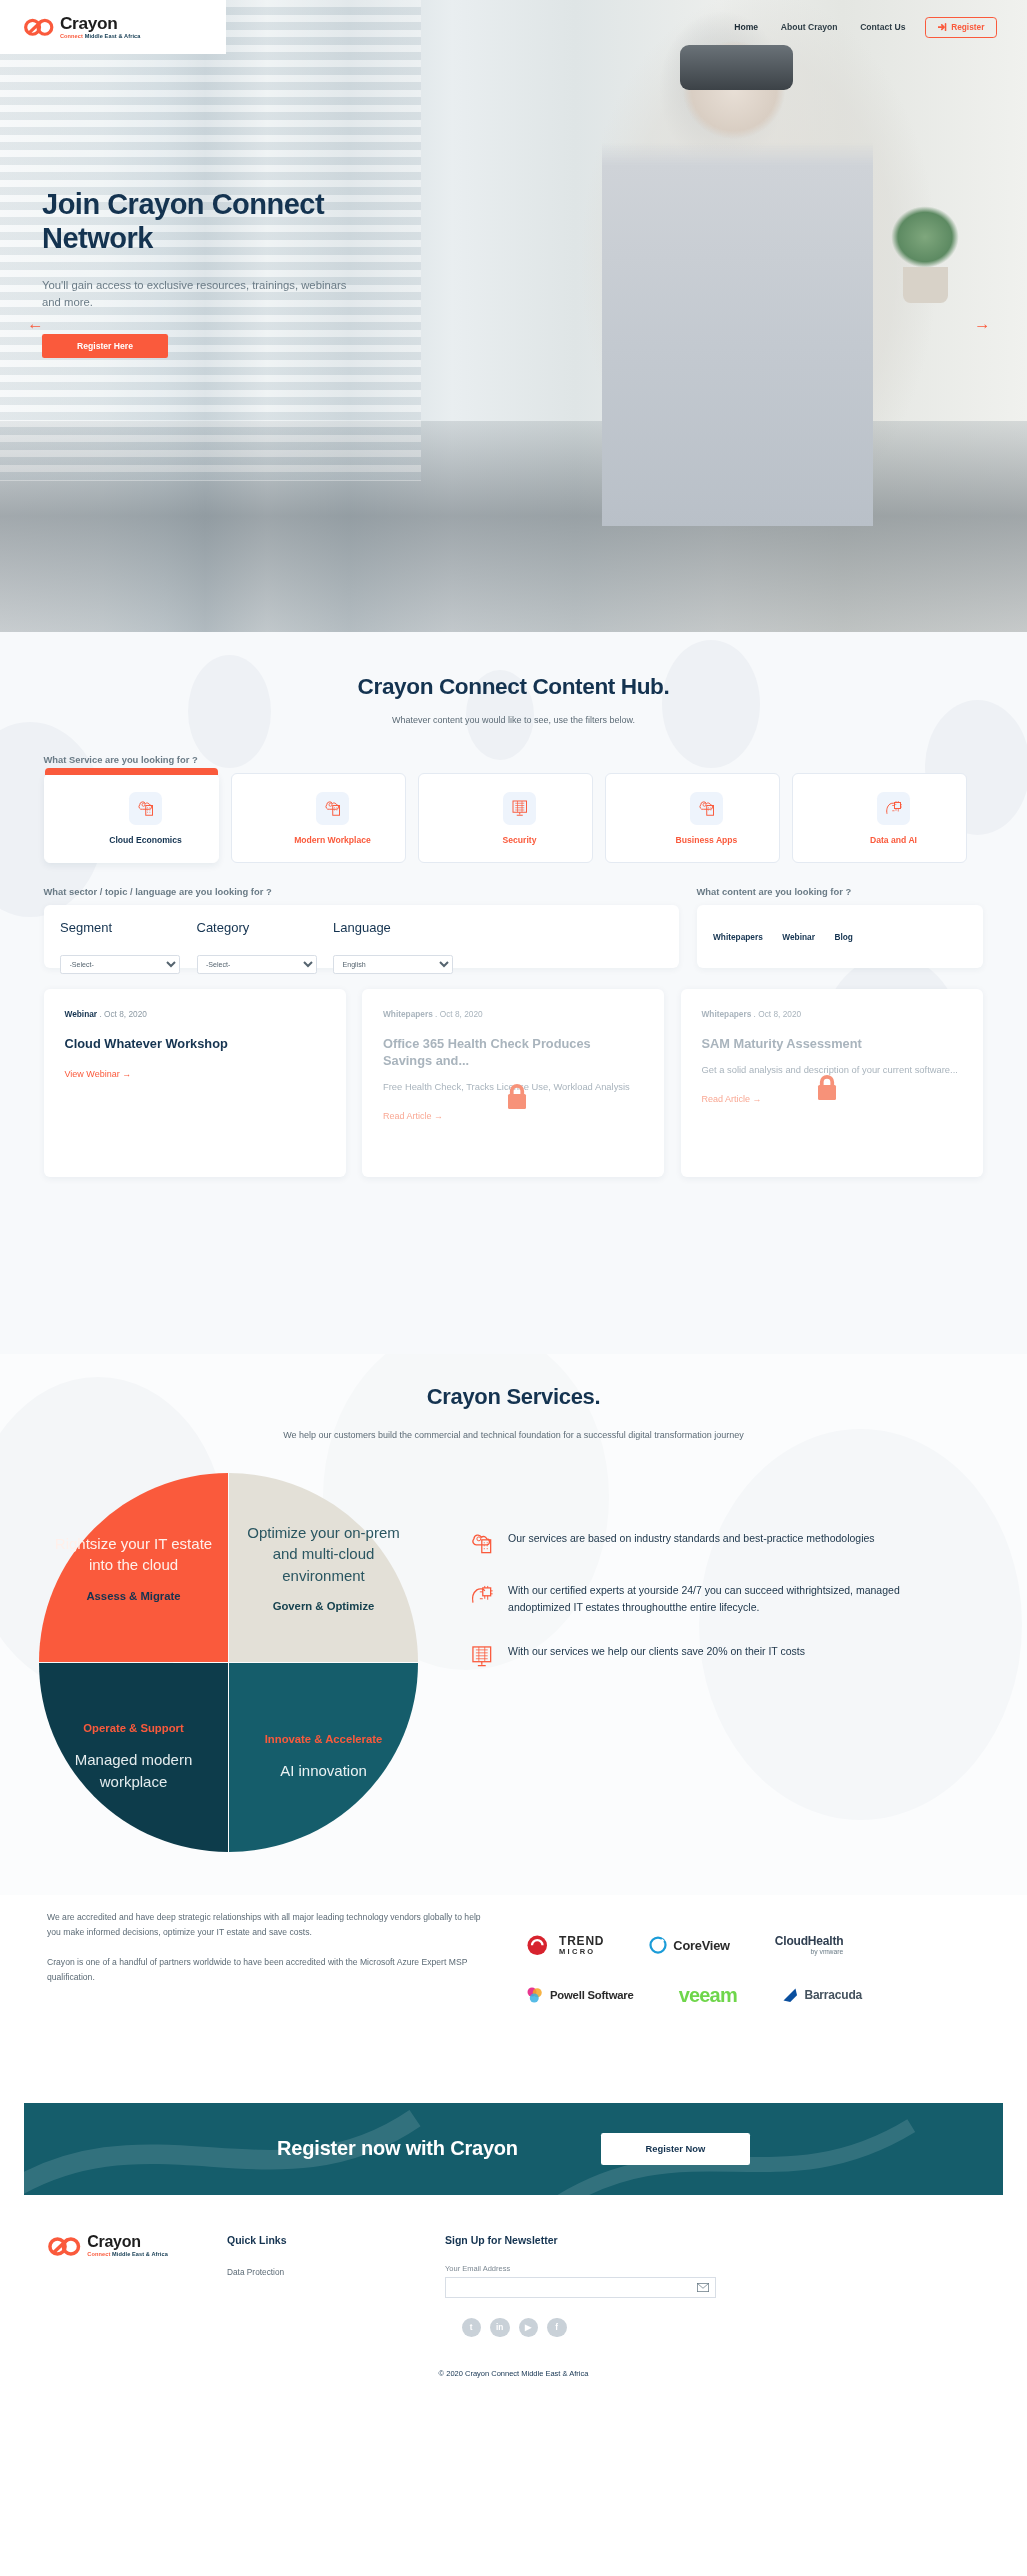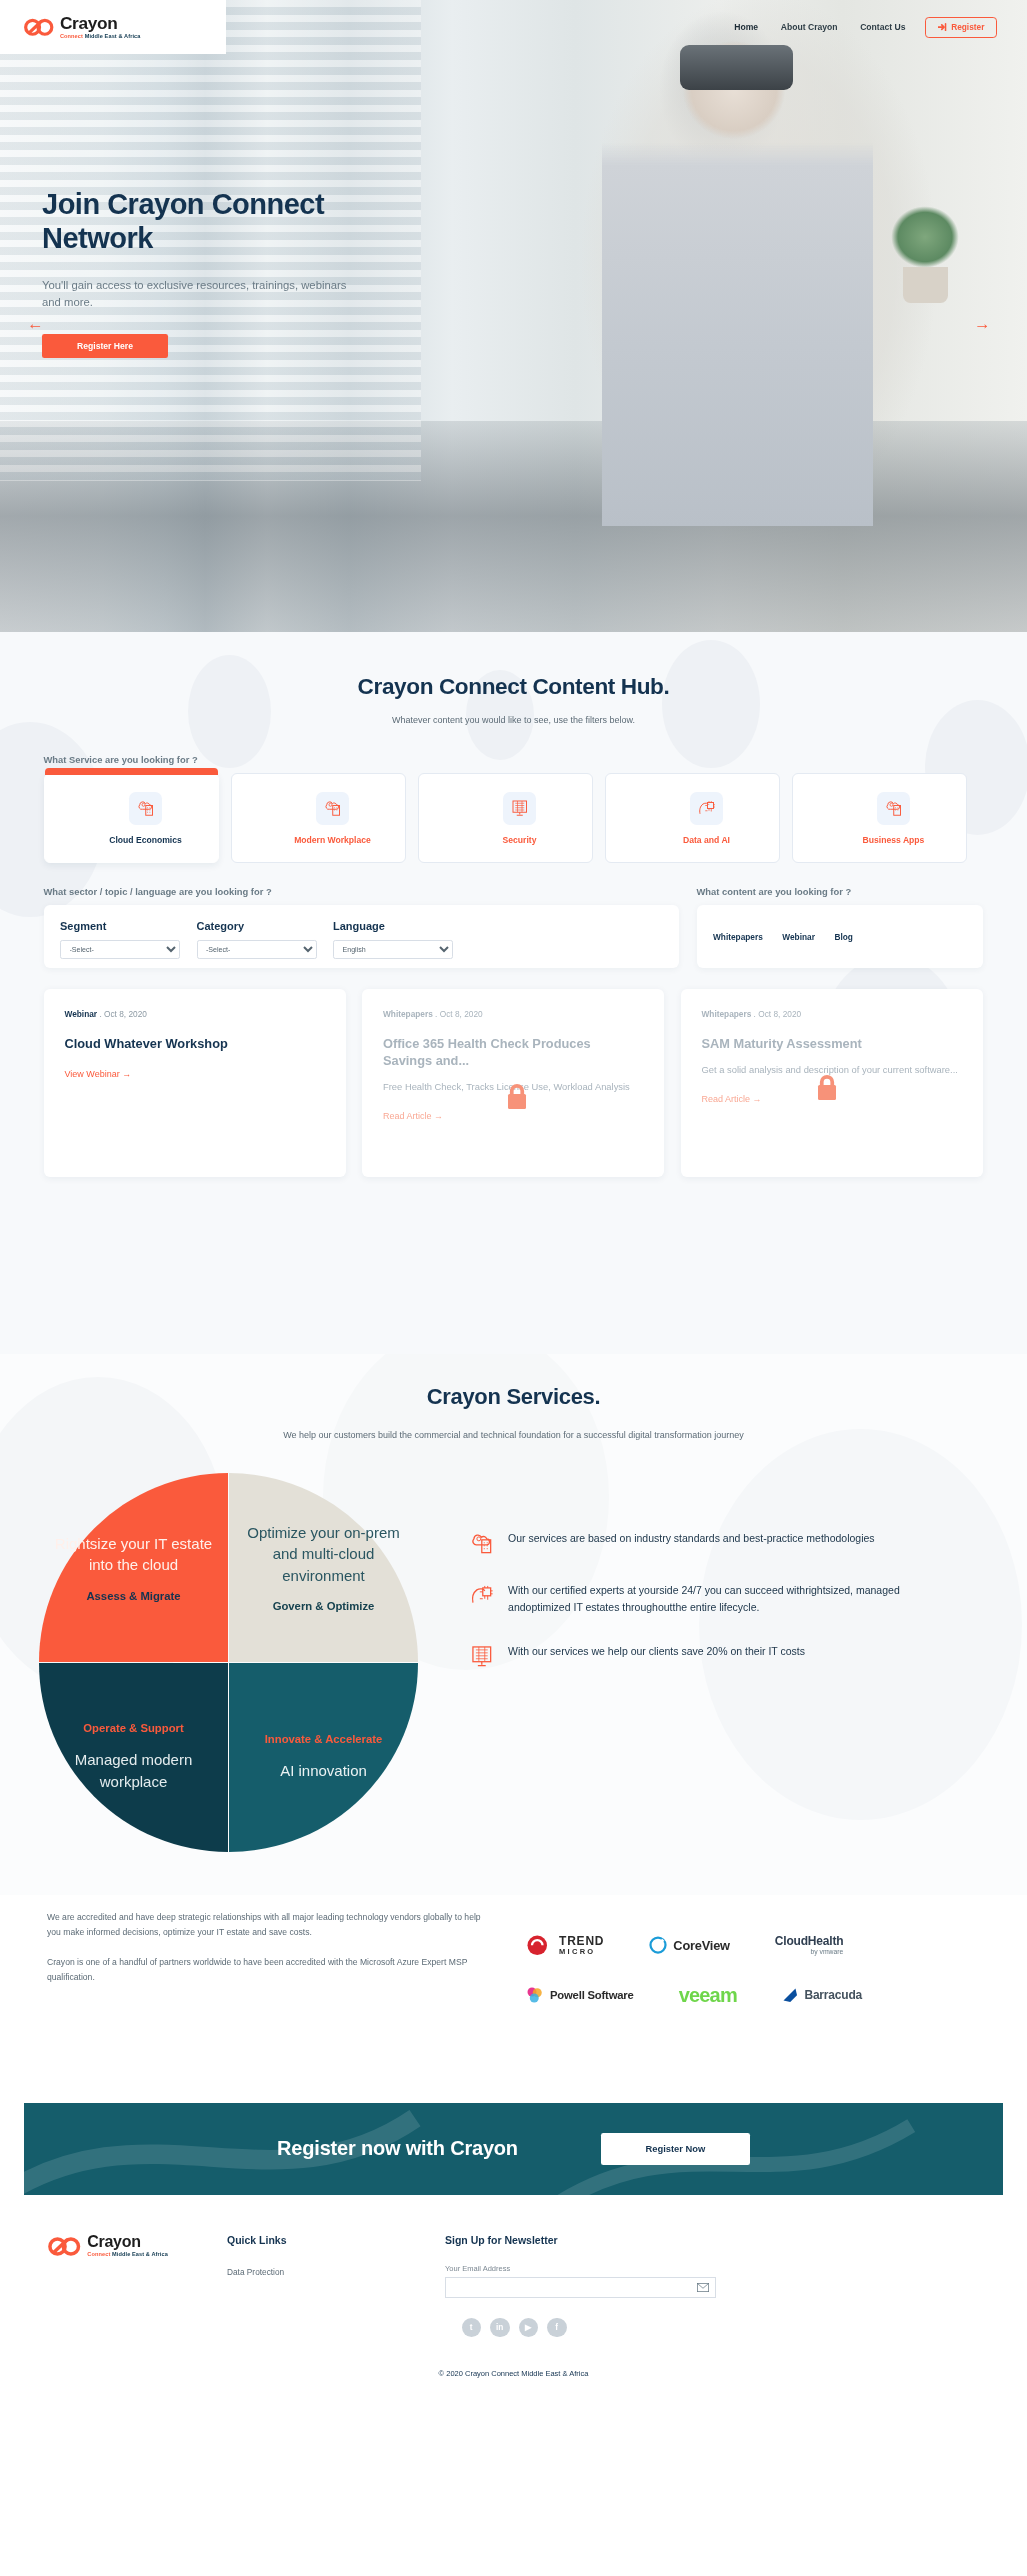--- a/index.html
+++ b/index.html
@@ -126,21 +126,21 @@
   }
   .svc-lb{ font-size:8.6px; font-weight:bold; color:#fa5a3c; }
   .svc.active .svc-lb{ color:#143350; }
   .fcard{
     background:#fff; border-radius:6px; box-shadow:0 1.5px 6.8px rgba(20,51,80,.05);
     padding:15px 16.5px; display:flex; gap:16.5px;
   }
   .fcard.left{ width:635px; height:63px; }
   .fcard.right{ width:286px; height:63px; align-items:center; gap:19.5px; }
   .fgrp{ width:120px; }
-  .fgrp label{ display:block; font-size:11px; font-weight:bold; color:#143350; margin-bottom:8px; }
+  .fgrp label{ display:block; font-size:13px; font-weight:normal; color:#143350; margin-bottom:20px; }
   .fgrp select{
     width:100%; height:19px; border:0.8px solid #d8dee6; border-radius:2.3px;
     font-size:7.1px; color:#55646f; padding:0 4.5px; background:#fff;
     font-family:"Liberation Sans", sans-serif;
   }
   .ctab{ font-size:8.3px; font-weight:bold; color:#143350; cursor:pointer; }
 
   .cards{ display:flex; gap:16.5px; margin-top:21px; }
   .card{
     width:302px; height:188px; background:#fff; border-radius:6px;
@@ -317,38 +317,38 @@
               <rect x="4" y="4" width="18" height="15" fill="none" stroke="#fa5a3c" stroke-width="1.3"></rect>
               <path d="M7 7h12M7 10h12M7 13h12M7 16h12M10 4v15M16 4v15" stroke="#fa5a3c" stroke-width="0.9"></path>
               <path d="M13 19v3M9 23h8" stroke="#fa5a3c" stroke-width="1.3"></path>
             </svg>
         </div>
         <div class="svc-lb">Security</div>
       </div>
       <div class="svc">
         <div class="svc-ic">
           <svg width="19.5" height="19.5" viewBox="0 0 26 26">
+              <path d="M5 9a4 4 0 017.6-1.6A3.4 3.4 0 0118 9a3 3 0 01-.4 6H8.5A3.6 3.6 0 015 9z" fill="none" stroke="#fa5a3c" stroke-width="1.3"></path>
+              <rect x="13" y="10" width="9" height="13" fill="none" stroke="#fa5a3c" stroke-width="1.3"></rect>
+              <path d="M15 13h1M18 13h1M15 16h1M18 16h1" stroke="#fa5a3c" stroke-width="1.1"></path>
+              <circle cx="10" cy="9" r="2" fill="none" stroke="#fa5a3c" stroke-width="1.1"></circle>
+            </svg>
+        </div>
+        <div class="svc-lb">Business Apps</div>
+      </div>
+      <div class="svc">
+        <div class="svc-ic">
+          <svg width="19.5" height="19.5" viewBox="0 0 26 26">
               <path d="M4 21c-1-5 0-10 4-13 3-2 7-1 8 1" fill="none" stroke="#fa5a3c" stroke-width="1.3"></path>
               <rect x="14" y="6" width="8" height="8" fill="none" stroke="#fa5a3c" stroke-width="1.3"></rect>
               <path d="M16 14v3M19 14v4M14 10h-3M11 17h3" stroke="#fa5a3c" stroke-width="1"></path>
               <path d="M16 4v2M19 4v2M22 9h2M22 12h2" stroke="#fa5a3c" stroke-width="1"></path>
             </svg>
         </div>
         <div class="svc-lb">Data and AI</div>
-      </div>
-      <div class="svc">
-        <div class="svc-ic">
-          <svg width="19.5" height="19.5" viewBox="0 0 26 26">
-              <path d="M5 9a4 4 0 017.6-1.6A3.4 3.4 0 0118 9a3 3 0 01-.4 6H8.5A3.6 3.6 0 015 9z" fill="none" stroke="#fa5a3c" stroke-width="1.3"></path>
-              <rect x="13" y="10" width="9" height="13" fill="none" stroke="#fa5a3c" stroke-width="1.3"></rect>
-              <path d="M15 13h1M18 13h1M15 16h1M18 16h1" stroke="#fa5a3c" stroke-width="1.1"></path>
-              <circle cx="10" cy="9" r="2" fill="none" stroke="#fa5a3c" stroke-width="1.1"></circle>
-            </svg>
-        </div>
-        <div class="svc-lb">Business Apps</div>
       </div>
     </div>
 
     <div style="display:flex;gap:18px;margin-top:22.6px;">
       <div style="width:635px;">
         <div class="flabel">What sector / topic / language are you looking for ?</div>
         <div class="fcard left">
           <div class="fgrp">
             <label>Segment</label>
             <select>

